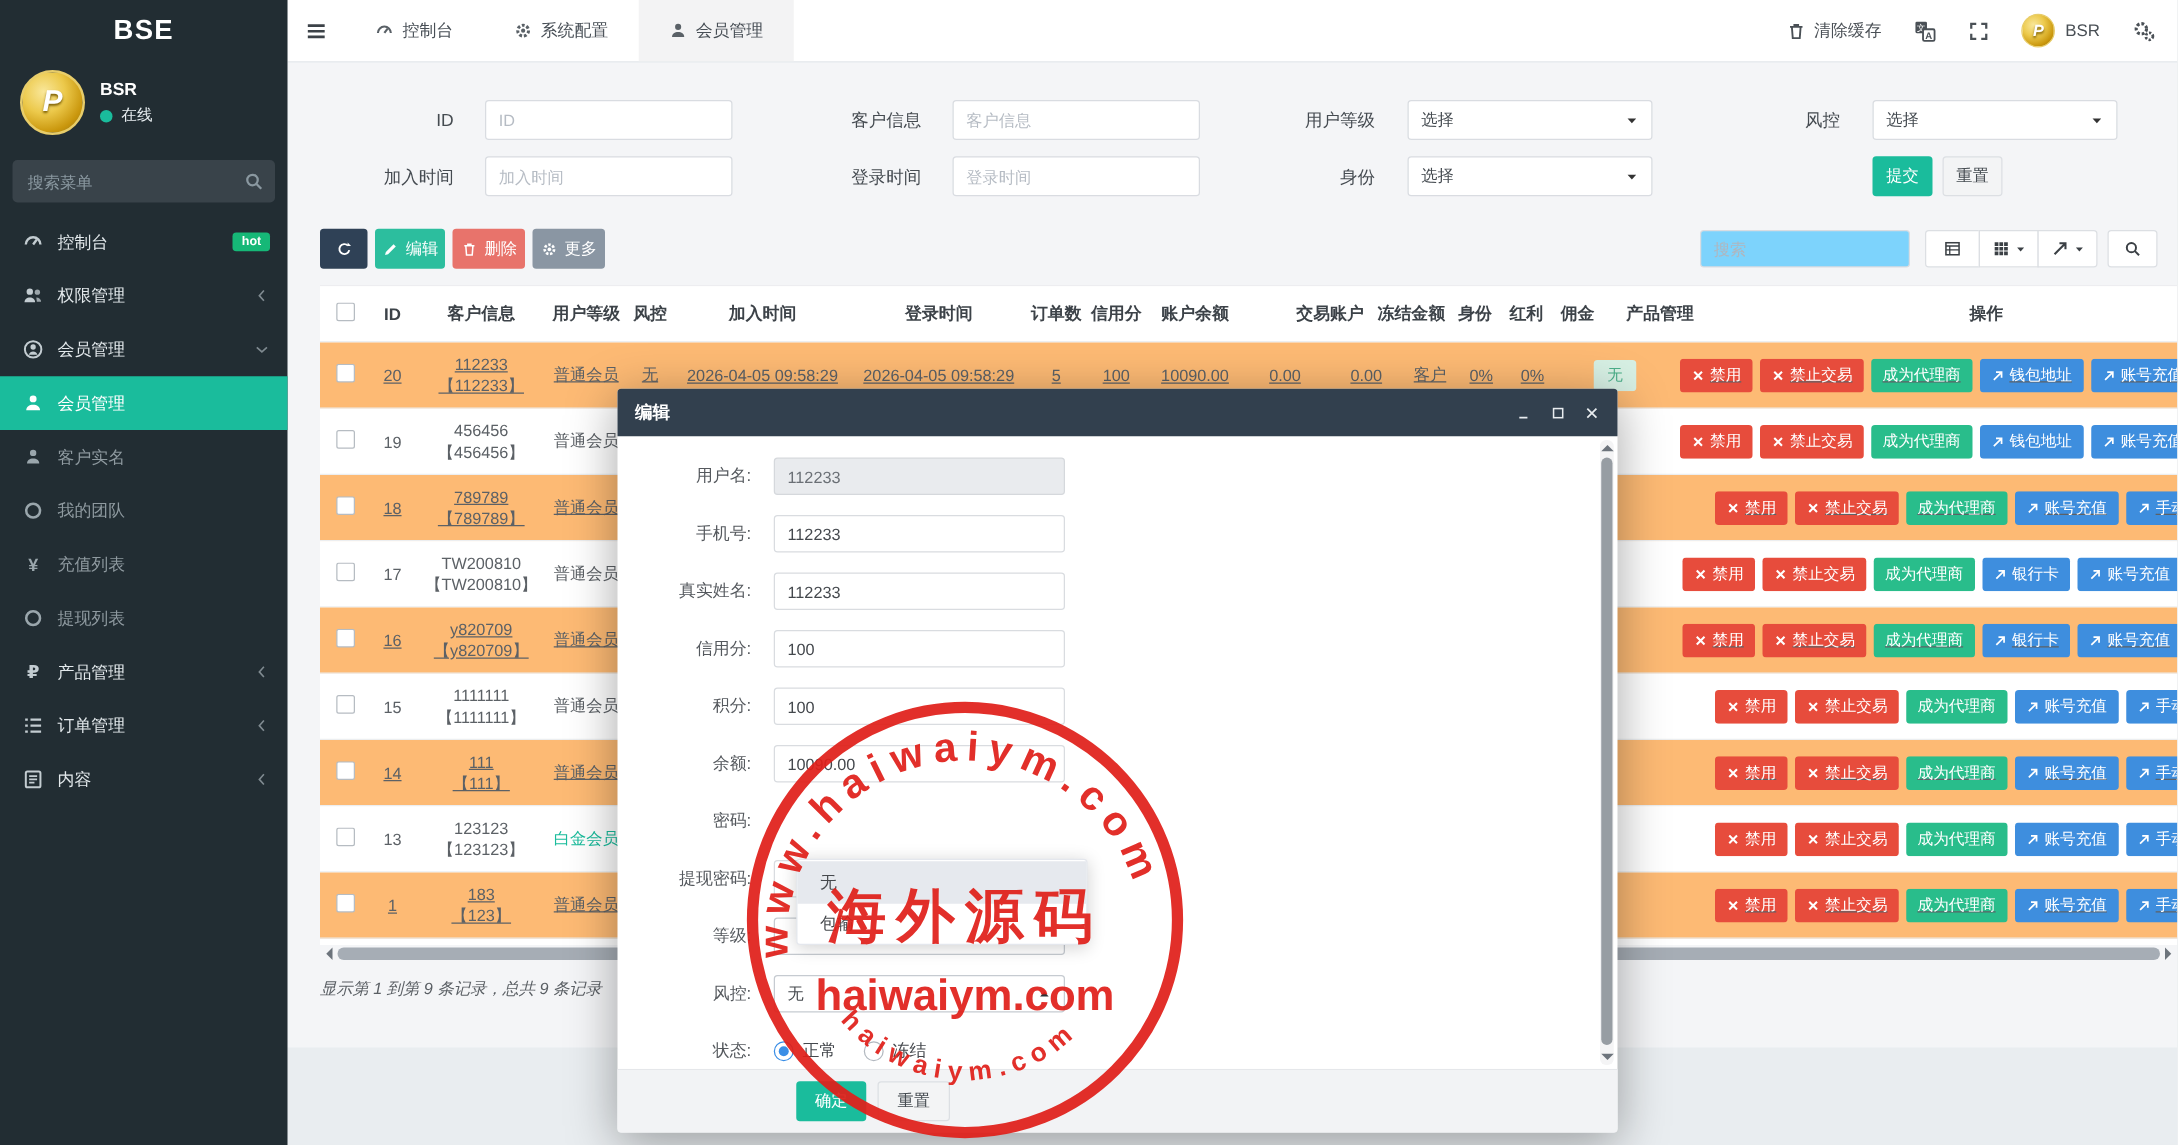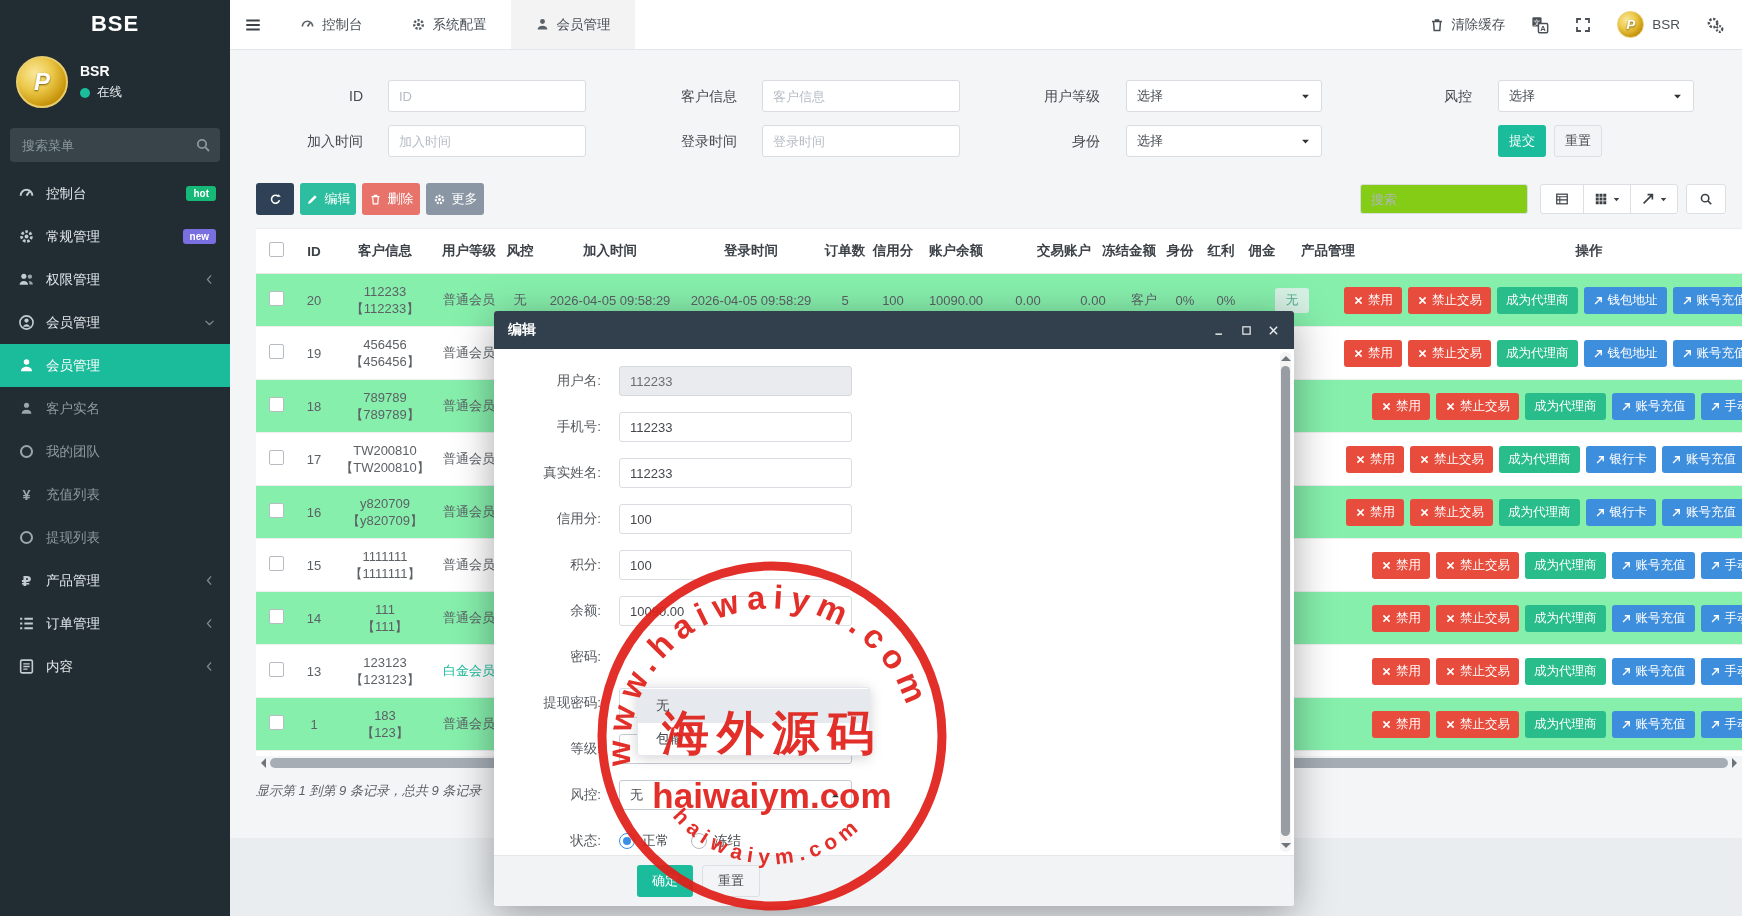--- a/index.html
+++ b/index.html
@@ -65,31 +65,31 @@
   .fs { width:196px; display:flex; align-items:center; justify-content:space-between; cursor:pointer; }
   .fs .car { width:11px; height:11px; color:#333; }
   .btn { border:none; border-radius:3px; font-size:13px; cursor:pointer; display:inline-flex; align-items:center; justify-content:center; font-family:inherit; }
   .btn.teal { background:#1abc9c; color:#fff; }
   .btn.light { background:#f3f4f5; color:#454b51; border:1px solid #dcdfe3; }
 
   .tb-btn { position:absolute; height:32px; border:none; border-radius:3px; color:#fff; font-size:13px;
     display:flex; align-items:center; justify-content:center; gap:6px; cursor:pointer; font-family:inherit; }
   .tb-btn .tic { width:13px; height:13px; }
   .tb-dark { background:#2f4156; } .tb-green { background:#2cbe9e; } .tb-red { background:#e8736b; } .tb-gray { background:#8a96a3; }
-  .srch { position:absolute; left:1130px; top:134px; width:168px; height:30px; border:1px solid #d9dce1; border-radius:3px; padding:0 10px; font-size:13px; outline:none; color:#454b51; background:#84cc16; }
+  .srch { position:absolute; left:1130px; top:134px; width:168px; height:30px; border:1px solid #d9dce1; border-radius:3px; padding:0 10px; font-size:13px; outline:none; color:#454b51; background:#7dd3fc; }
   .srch::placeholder { color:#b0b6be; }
   .view-btn { position:absolute; top:134px; height:30px; background:#fff; border:1px solid #dcdfe3; display:flex; align-items:center; justify-content:center; gap:4px; cursor:pointer; color:#3b4045; }
   .view-btn .vic { width:14px; height:14px; } .view-btn .car { width:9px; height:9px; }
 
   
   .tablebox { position:absolute; left:26px; top:178px; width:1486px; height:528px; background:#fff; overflow:hidden; border-top:1px solid #ededf0; }
   .trow { display:flex; align-items:center; }
   .thead { height:45px; font-weight:bold; font-size:13.5px; color:#3c4248; border-bottom:1px solid #e8eaed; background:#fff; }
   .tr { height:53px; font-size:13px; color:#5c6166; border-bottom:1px solid #eceef0; background:#fff; }
-  .tr.stripe { background:#86efac; }
+  .tr.stripe { background:#fdba74;text-decoration:underline; }
   .td, .th { flex:0 0 auto; text-align:center; overflow:hidden; padding:0 2px; }
   .td .sub2 { font-size:13px; line-height:17px; }
   .cbox { width:15px; height:15px; border:1px solid #b6bcc2; border-radius:2px; background:#fff; display:inline-block; cursor:pointer; }
   .lvl-vip { color:#1abc9c; }
   .agent-badge { display:inline-block; background:#d7f0e4; color:#4caf8a; border-radius:3px; padding:4px 11px; font-size:12.5px; }
   .acts { display:flex; align-items:center; gap:6px; justify-content:flex-start; padding-left:4px; }
   .abtn { height:27px; border:none; border-radius:3px; color:#fff; font-size:12.5px; padding:0 9px;
     display:inline-flex; align-items:center; gap:4px; white-space:nowrap; cursor:pointer; flex:0 0 auto; font-family:inherit; }
   .abtn .aic { width:11px; height:11px; }
   .a-red { background:#e74c3c; } .a-green { background:#29bd8b; } .a-blue { background:#3e8ede; }
@@ -171,31 +171,20 @@
               <path d="M8 10 10.8 6.2" stroke="currentColor" stroke-width="1.8" fill="none"></path>
             </svg>
           </span>
           <span>控制台</span>
           <span class="grow"></span>
           <span class="badge hot">hot</span>
         </li>
         <li class="top ">
           <span class="mi">
             <svg viewBox="0 0 16 16">
-              <circle cx="8" cy="8" r="4.6" fill="none" stroke="currentColor" stroke-width="2.6" stroke-dasharray="2.4 1.6"></circle>
-              <circle cx="8" cy="8" r="1.8" fill="currentColor"></circle>
-            </svg>
-          </span>
-          <span>常规管理</span>
-          <span class="grow"></span>
-          <span class="badge new">new</span>
-        </li>
-        <li class="top ">
-          <span class="mi">
-            <svg viewBox="0 0 16 16">
               <circle cx="5.5" cy="5" r="2.4" fill="currentColor"></circle>
               <path d="M1.5 13c0-2.3 1.8-3.6 4-3.6s4 1.3 4 3.6z" fill="currentColor"></path>
               <circle cx="11.2" cy="5.4" r="2" fill="currentColor" opacity=".75"></circle>
               <path d="M10.4 9.4c2 .1 3.6 1.3 3.6 3.2h-3.2z" fill="currentColor" opacity=".75"></path>
             </svg>
           </span>
           <span>权限管理</span>
           <span class="grow"></span>
           <span class="arr">
             <svg viewBox="0 0 16 16">

